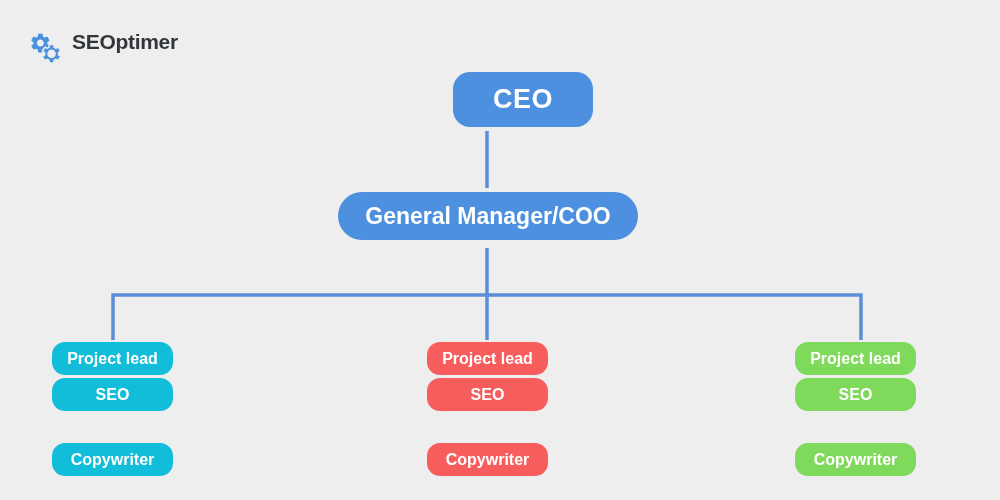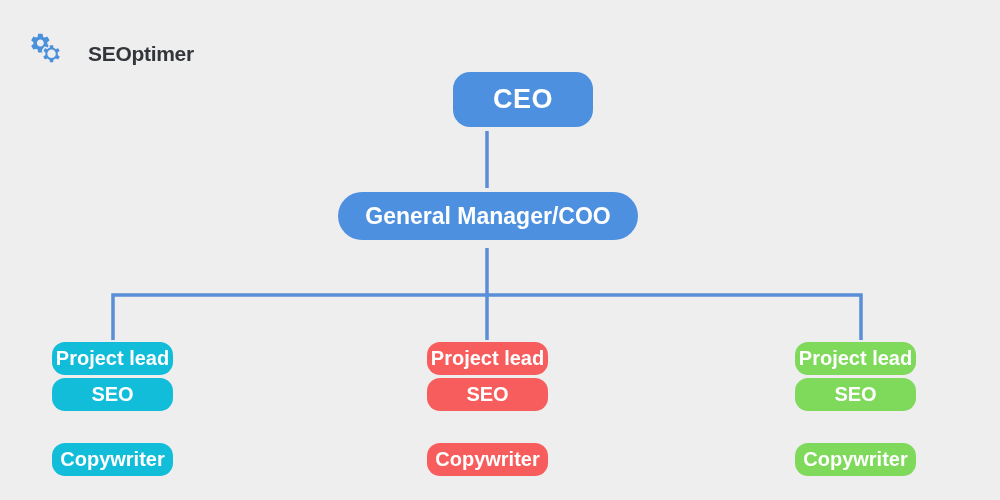--- a/index.html
+++ b/index.html
@@ -10,21 +10,21 @@
   .canvas{
     position:relative;
     width:1000px;height:500px;
     background:#eeeeef;
     overflow:hidden;
   }
 
   
   .logo{
     position:absolute;left:28px;top:30px;
-    display:flex;align-items:flex-end;gap:24px;
+    display:flex;align-items:flex-start;gap:8px;
   }
   .logo-icon{width:36px;height:36px;display:block;}
   .logo-text{
     font-size:21px;font-weight:800;color:#32353a;letter-spacing:-0.3px;
   }
 
   
   .connectors{position:absolute;left:0;top:0;width:1000px;height:500px;pointer-events:none;}
   .connector{stroke:#5a8ed8;stroke-width:3.5;fill:none;}
 
@@ -42,21 +42,21 @@
   .node-gm{
     left:338px;top:192px;width:300px;height:48px;
     border-radius:24px;font-size:23px;
   }
   .team-col{position:absolute;top:342px;width:121px;height:135px;}
   .team-1{left:52px;}
   .team-2{left:427px;}
   .team-3{left:795px;}
   .role{
     left:0;width:121px;height:33px;
-    border-radius:13px;font-size:20px;
+    border-radius:13px;font-size:16px;
   }
   .role-0{top:0;}
   .role-1{top:36px;}
   .role-2{top:101px;text-align:center;}
 </style>
 </head>
 <body>
 
 <div class="canvas">
 

